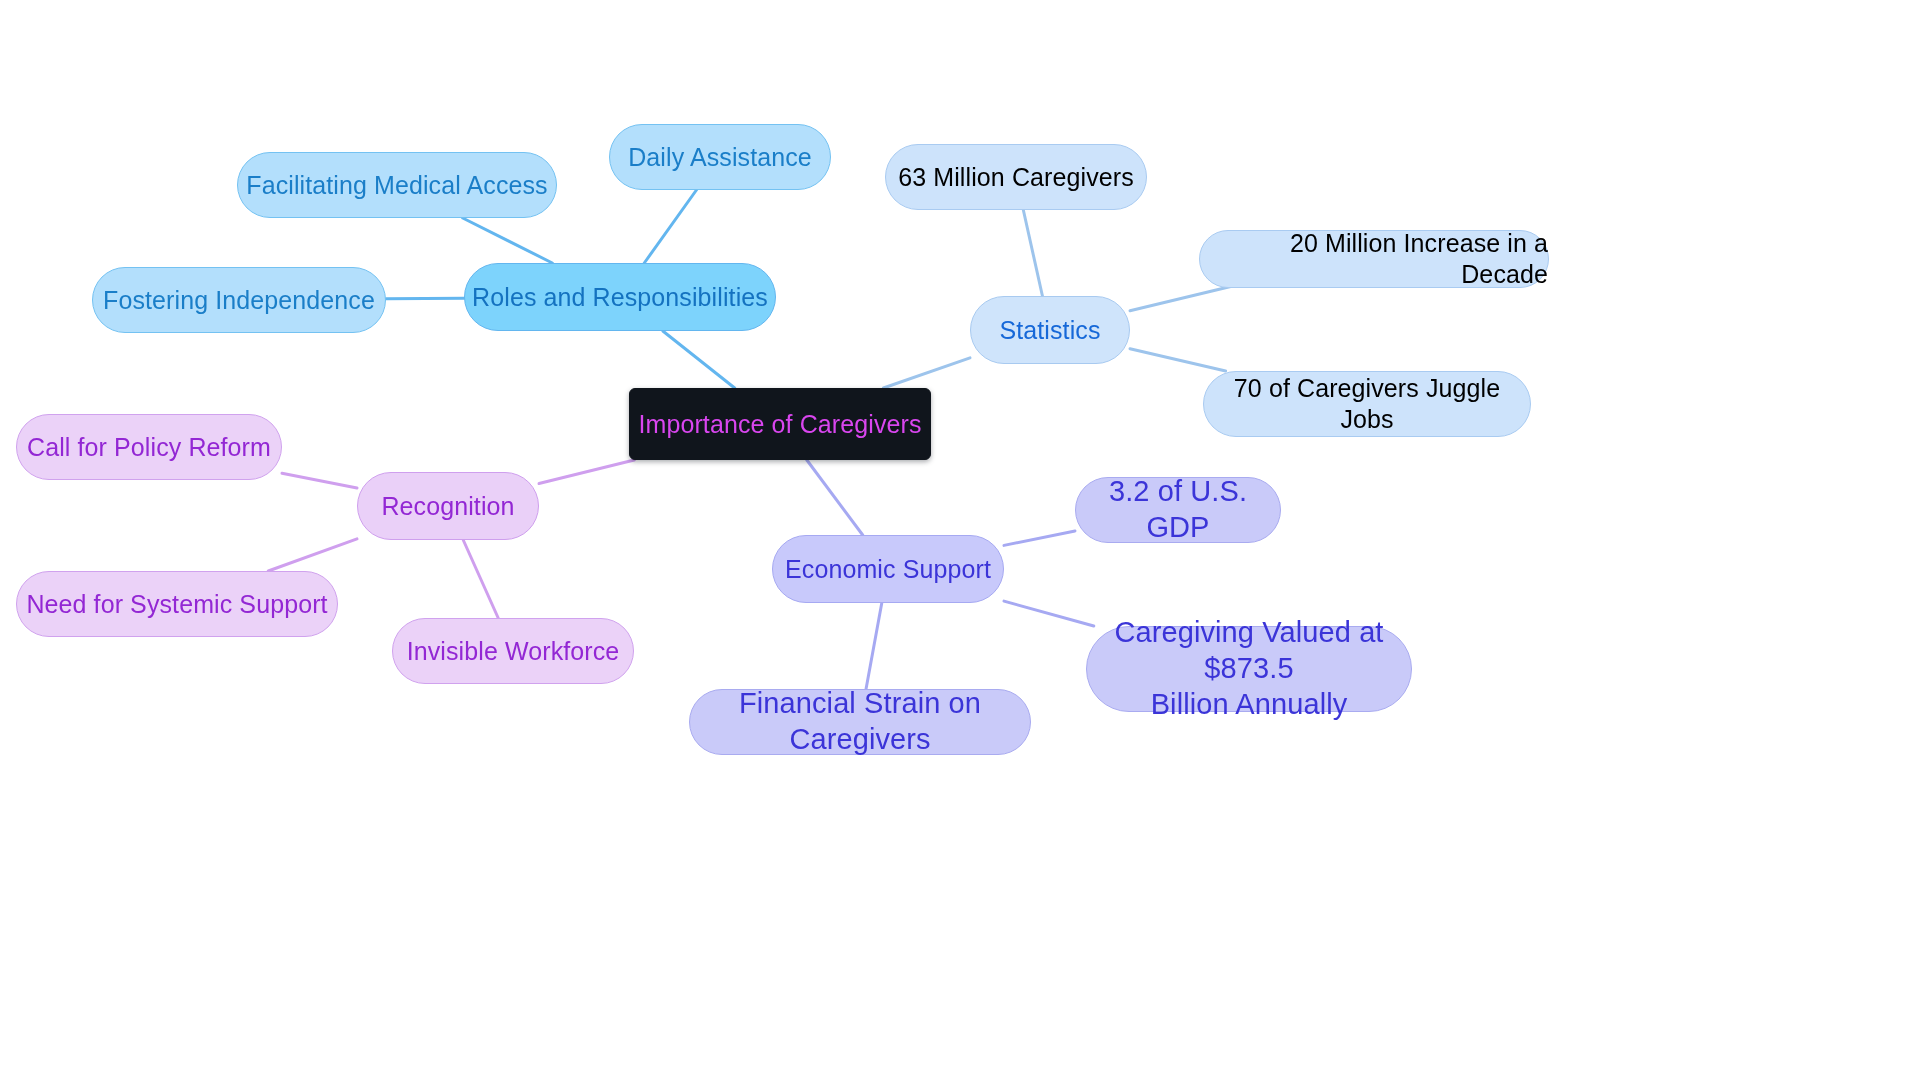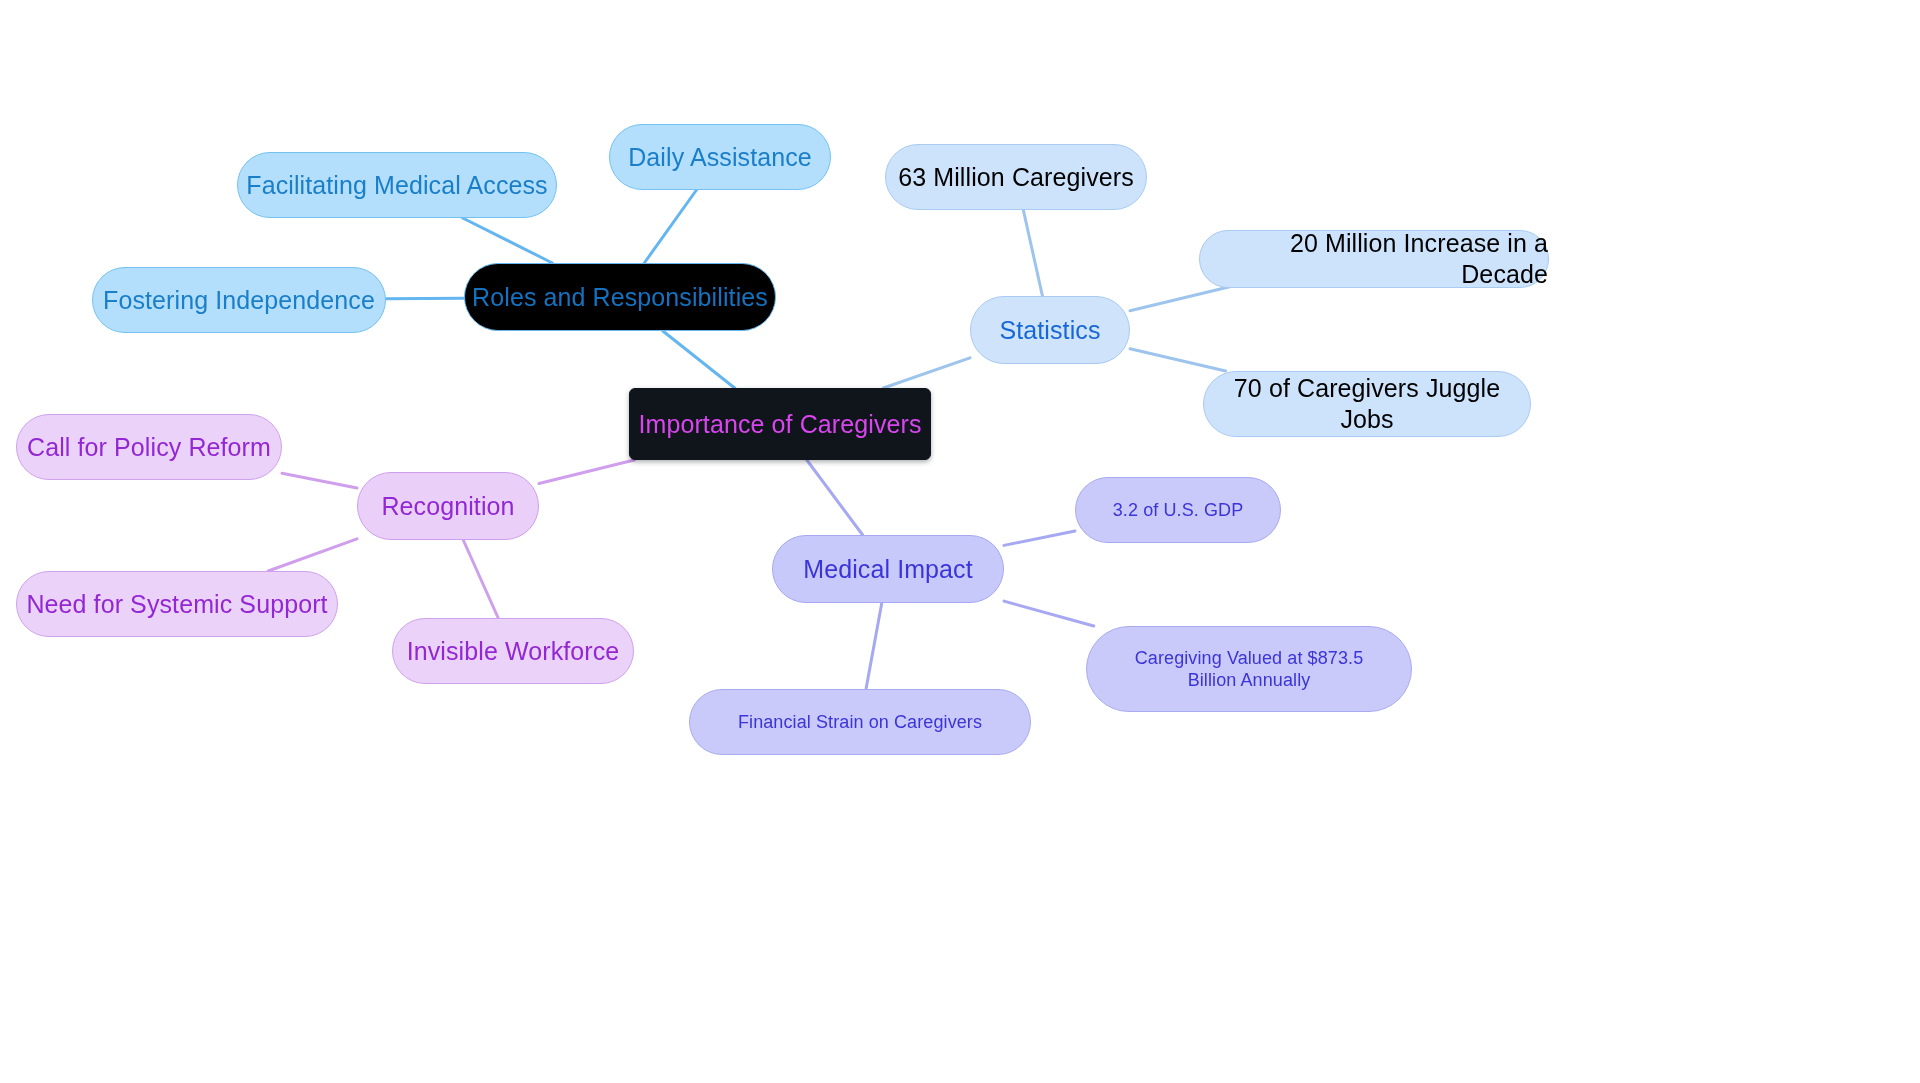--- a/index.html
+++ b/index.html
@@ -49,21 +49,21 @@
   .node-root {
     background: #10151c;
     border-color: #10151c;
     color: #d946ef;
     font-size: 25px;
     border-radius: 6px;
     box-shadow: 0 2px 5px rgba(15, 20, 28, 0.35);
   }
 
   .node-branch-blue {
-    background: #000000;
+    background: #7dd3fc;
     border-color: #63b6ef;
     color: #1472c0;
     font-size: 25px;
   }
   .node-leaf-blue {
     background: #b3dffc;
     border-color: #74c2f2;
     color: #1a7ec8;
     font-size: 25px;
   }
@@ -84,21 +84,21 @@
   .node-branch-periwinkle {
     background: #c8c9fb;
     border-color: #a6a9f2;
     color: #3b34d8;
     font-size: 25px;
   }
   .node-leaf-periwinkle {
     background: #c9caf9;
     border-color: #a9abf0;
     color: #3b34d8;
-    font-size: 18px;
+    font-size: 29px;
   }
 
   .node-branch-lavender {
     background: #ead0f8;
     border-color: #cf9fee;
     color: #9327d4;
     font-size: 25px;
     align-items: center;
   }
   .node-leaf-lavender {
@@ -134,21 +134,21 @@
   <div id="node-layer">
       <div class="node node-root" style="left: 629px; top: 388px; width: 302px; height: 72px;"><span>Importance of Caregivers</span></div>
       <div class="node node-branch-blue" style="left: 464px; top: 263px; width: 312px; height: 68px;"><span>Roles and Responsibilities</span></div>
       <div class="node node-leaf-blue" style="left: 237px; top: 152px; width: 320px; height: 66px;"><span>Facilitating Medical Access</span></div>
       <div class="node node-leaf-blue" style="left: 609px; top: 124px; width: 222px; height: 66px; text-align: center;"><span>Daily Assistance</span></div>
       <div class="node node-leaf-blue" style="left: 92px; top: 267px; width: 294px; height: 66px;"><span>Fostering Independence</span></div>
       <div class="node node-branch-lightblue" style="left: 970px; top: 296px; width: 160px; height: 68px;"><span>Statistics</span></div>
       <div class="node node-leaf-lightblue" style="left: 885px; top: 144px; width: 262px; height: 66px;"><span>63 Million Caregivers</span></div>
       <div class="node node-leaf-lightblue" style="left: 1199px; top: 230px; width: 350px; height: 58px; text-align: right;"><span>20 Million Increase in a Decade</span></div>
       <div class="node node-leaf-lightblue" style="left: 1203px; top: 371px; width: 328px; height: 66px;"><span>70 of Caregivers Juggle Jobs</span></div>
-      <div class="node node-branch-periwinkle" style="left: 772px; top: 535px; width: 232px; height: 68px;"><span>Medical Impact</span></div>
+      <div class="node node-branch-periwinkle" style="left: 772px; top: 535px; width: 232px; height: 68px;"><span>Economic Support</span></div>
       <div class="node node-leaf-periwinkle" style="left: 1075px; top: 477px; width: 206px; height: 66px;"><span>3.2 of U.S. GDP</span></div>
       <div class="node node-leaf-periwinkle" style="left: 1086px; top: 626px; width: 326px; height: 86px;"><span>Caregiving Valued at $873.5
 Billion Annually</span></div>
       <div class="node node-leaf-periwinkle" style="left: 689px; top: 689px; width: 342px; height: 66px;"><span>Financial Strain on Caregivers</span></div>
       <div class="node node-branch-lavender" style="left: 357px; top: 472px; width: 182px; height: 68px;"><span>Recognition</span></div>
       <div class="node node-leaf-lavender" style="left: 16px; top: 414px; width: 266px; height: 66px;"><span>Call for Policy Reform</span></div>
       <div class="node node-leaf-lavender" style="left: 16px; top: 571px; width: 322px; height: 66px;"><span>Need for Systemic Support</span></div>
       <div class="node node-leaf-lavender" style="left: 392px; top: 618px; width: 242px; height: 66px;"><span>Invisible Workforce</span></div>
     </div>
 </div>

